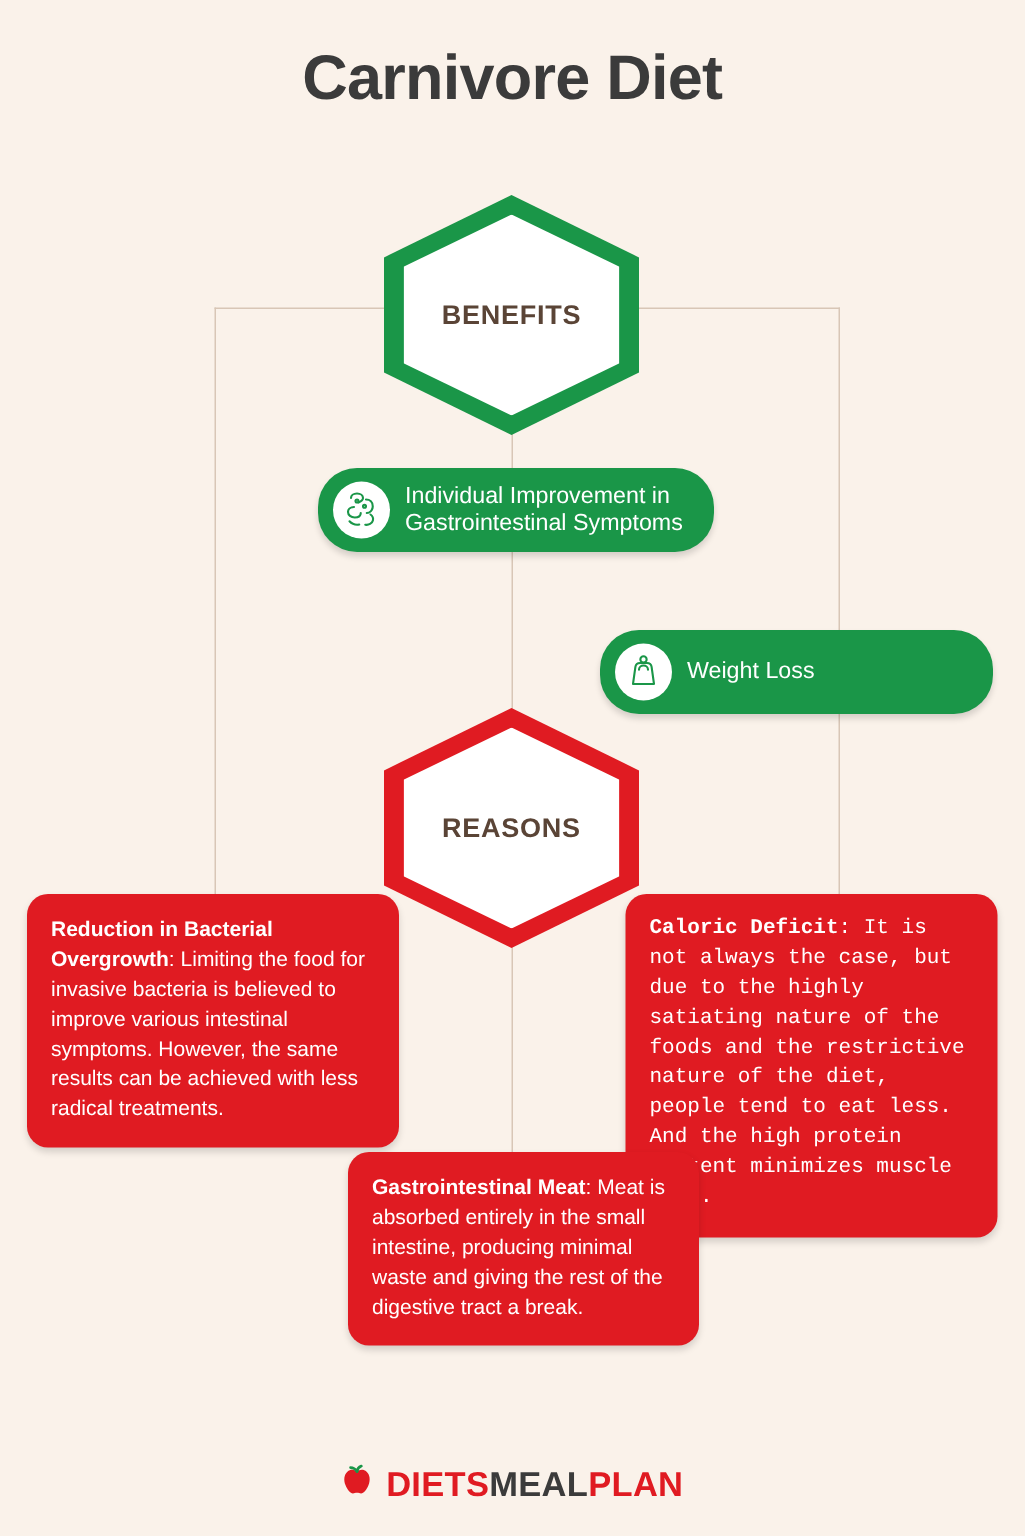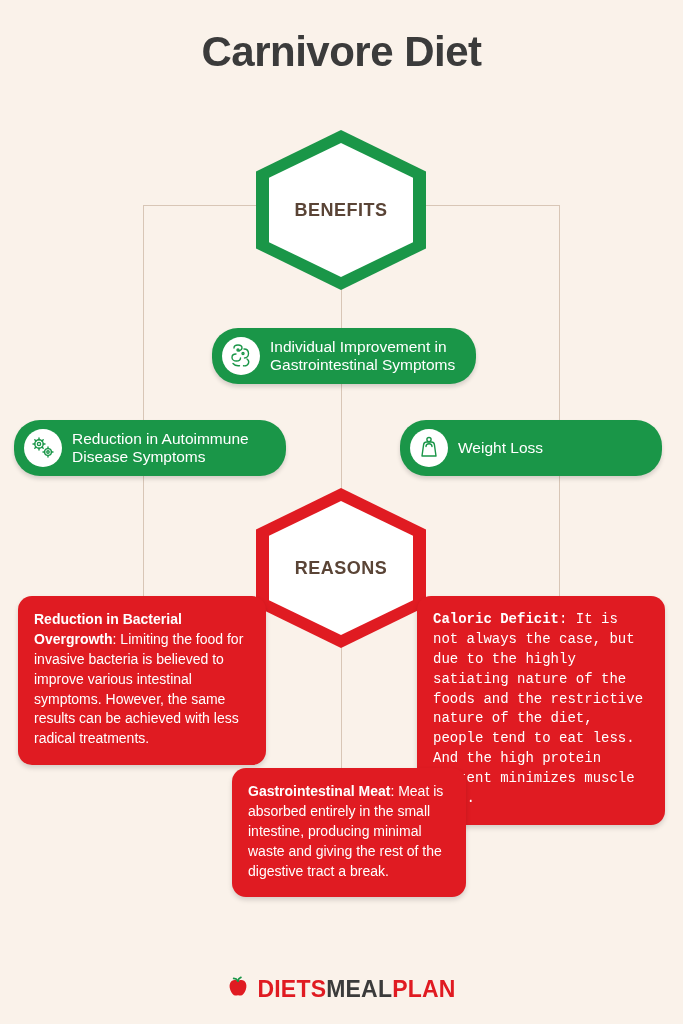--- a/index.html
+++ b/index.html
@@ -61,21 +61,21 @@
     display: flex;
     align-items: center;
     justify-content: center;
     font-size: 18px;
     font-weight: bold;
     letter-spacing: 0.5px;
   }
   #hex-benefits { left: 256px; top: 130px; }
   #hex-benefits .hex-outer { background: #1a9648; }
   #hex-benefits .hex-label { color: #5a4436; }
-  #hex-reasons { left: 256px; top: 488px; }
+  #hex-reasons { left: 256px; top: 472px; }
   #hex-reasons .hex-outer { background: #e01b22; }
   #hex-reasons .hex-label { color: #5a4436; }
 
   
   .pill {
     position: absolute;
     background: #1a9648;
     color: #ffffff;
     border-radius: 26px;
     display: flex;
@@ -91,21 +91,21 @@
     margin-right: 10px;
     display: flex;
     align-items: center;
     justify-content: center;
   }
   .pill .ptxt {
     font-size: 15.5px;
     line-height: 1.18;
     color: #ffffff;
   }
-  #pill-gastro { left: 212px; top: 328px; width: 264px; }
+  #pill-gastro { left: 212px; top: 312px; width: 264px; }
   #pill-autoimmune { left: 14px; top: 420px; width: 272px; border-radius: 26px; }
   #pill-weightloss { left: 400px; top: 420px; width: 262px; }
 
   
   .card {
     position: absolute;
     background: #e01b22;
     color: #ffffff;
     border-radius: 14px;
     padding: 14px 16px 16px 16px;
@@ -165,35 +165,20 @@
           <path d="M19 16c1.4 1 2 2.4 1.6 4-0.5 2-2.8 3.2-5.1 2.8"></path>
           <path d="M5 20.5c1.6 1.8 4 2.6 6.5 2.2"></path>
           <circle cx="10" cy="7" r="1"></circle>
           <circle cx="15" cy="10.5" r="1"></circle>
         </g>
       </svg>
     </span>
     <span class="ptxt">Individual Improvement in Gastrointestinal Symptoms</span>
   </div>
 
-  <div class="pill" id="pill-autoimmune">
-    <span class="ico">
-      <svg width="26" height="26" viewBox="0 0 26 26" aria-hidden="true">
-        <g fill="none" stroke="#1a9648" stroke-width="1.4" stroke-linecap="round">
-          <circle cx="9" cy="9" r="4.2"></circle>
-          <circle cx="9" cy="9" r="1.6"></circle>
-          <path d="M9 4.8V3M9 15v-1.8M4.8 9H3M15 9h-1.8M6 6L4.8 4.8M12 12l1.2 1.2M12 6l1.2-1.2M6 12l-1.2 1.2"></path>
-          <circle cx="18" cy="17" r="3.4"></circle>
-          <circle cx="18" cy="17" r="1.2"></circle>
-          <path d="M18 13.6V12M18 22v-1.4M14.6 17H13M23 17h-1.6"></path>
-        </g>
-      </svg>
-    </span>
-    <span class="ptxt">Reduction in Autoimmune Disease Symptoms</span>
-  </div>
 
   <div class="pill" id="pill-weightloss">
     <span class="ico">
       <svg width="26" height="26" viewBox="0 0 26 26" aria-hidden="true">
         <g fill="none" stroke="#1a9648" stroke-width="1.4" stroke-linecap="round" stroke-linejoin="round">
           <path d="M6 21l1.6-11.4C7.8 8.1 9.1 7 10.7 7h4.6c1.6 0 2.9 1.1 3.1 2.6L20 21z"></path>
           <path d="M10 11.5c0-1.6 1.3-2.8 3-2.8s3 1.2 3 2.8"></path>
           <circle cx="13" cy="4.6" r="2.1"></circle>
         </g>
       </svg>

